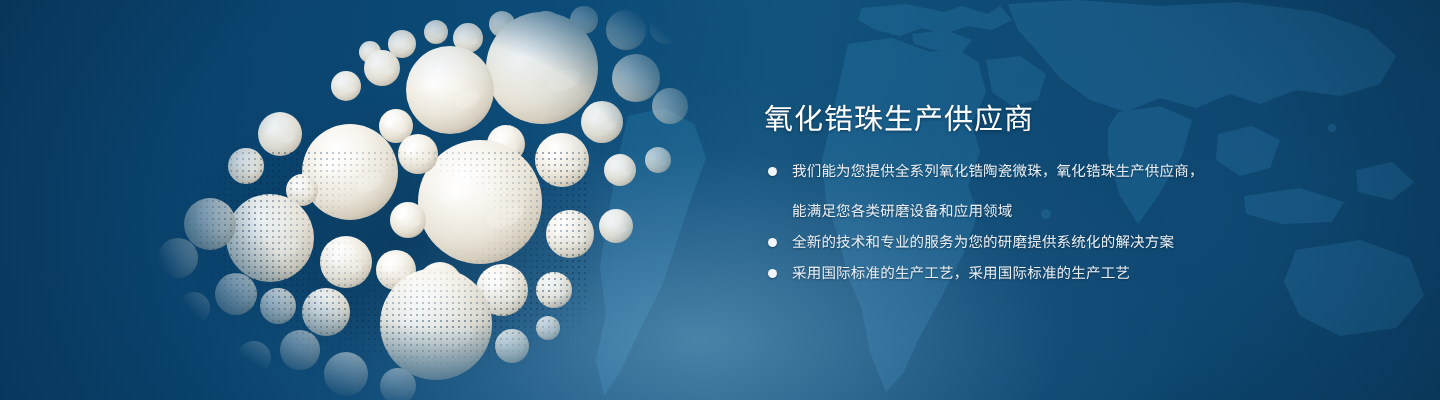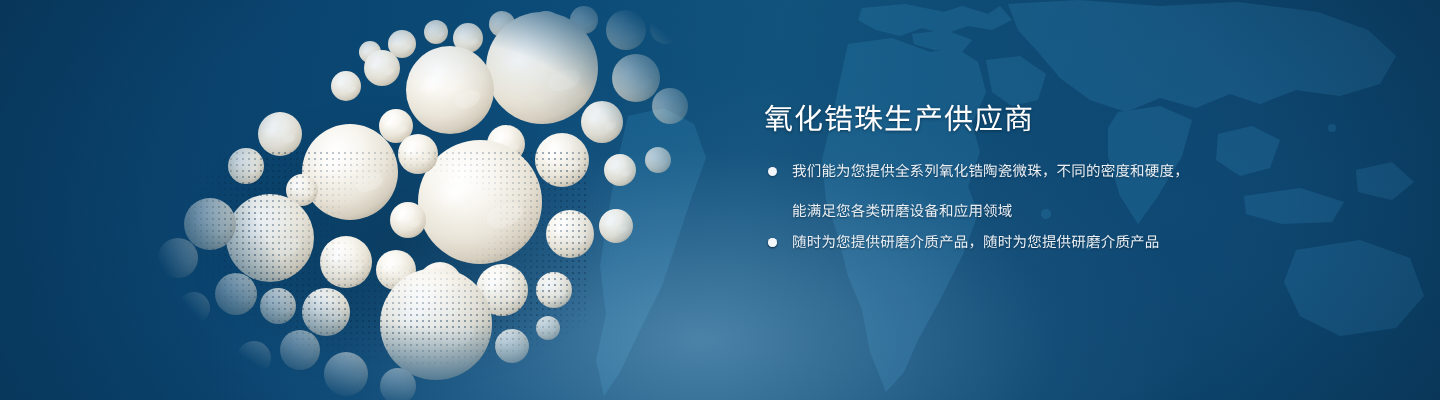--- a/index.html
+++ b/index.html
@@ -303,29 +303,30 @@
   <div class="halftone"></div>
 
   <div class="copy">
 
     <h1 class="headline">氧化锆珠生产供应商</h1>
 
     <ul class="bullets">
 
       <li class="bullet-item">
         <span class="bullet-dot"></span>
-        <span>我们能为您提供全系列氧化锆陶瓷微珠，不同的密度和硬度，</span>
+        <span>我们能为您提供全系列氧化锆陶瓷微珠，氧化锆珠生产供应商，</span>
         <span class="bullet-line-2">能满足您各类研磨设备和应用领域</span>
       </li>
 
       <li class="bullet-item">
         <span class="bullet-dot"></span>
+        <span>全新的技术和专业的服务为您的研磨提供系统化的解决方案</span>
       </li>
 
       <li class="bullet-item">
         <span class="bullet-dot"></span>
-        <span>随时为您提供研磨介质产品，随时为您提供研磨介质产品</span>
+        <span>采用国际标准的生产工艺，采用国际标准的生产工艺</span>
       </li>
 
     </ul>
   </div>
 
 </div>
 
 </body></html>

